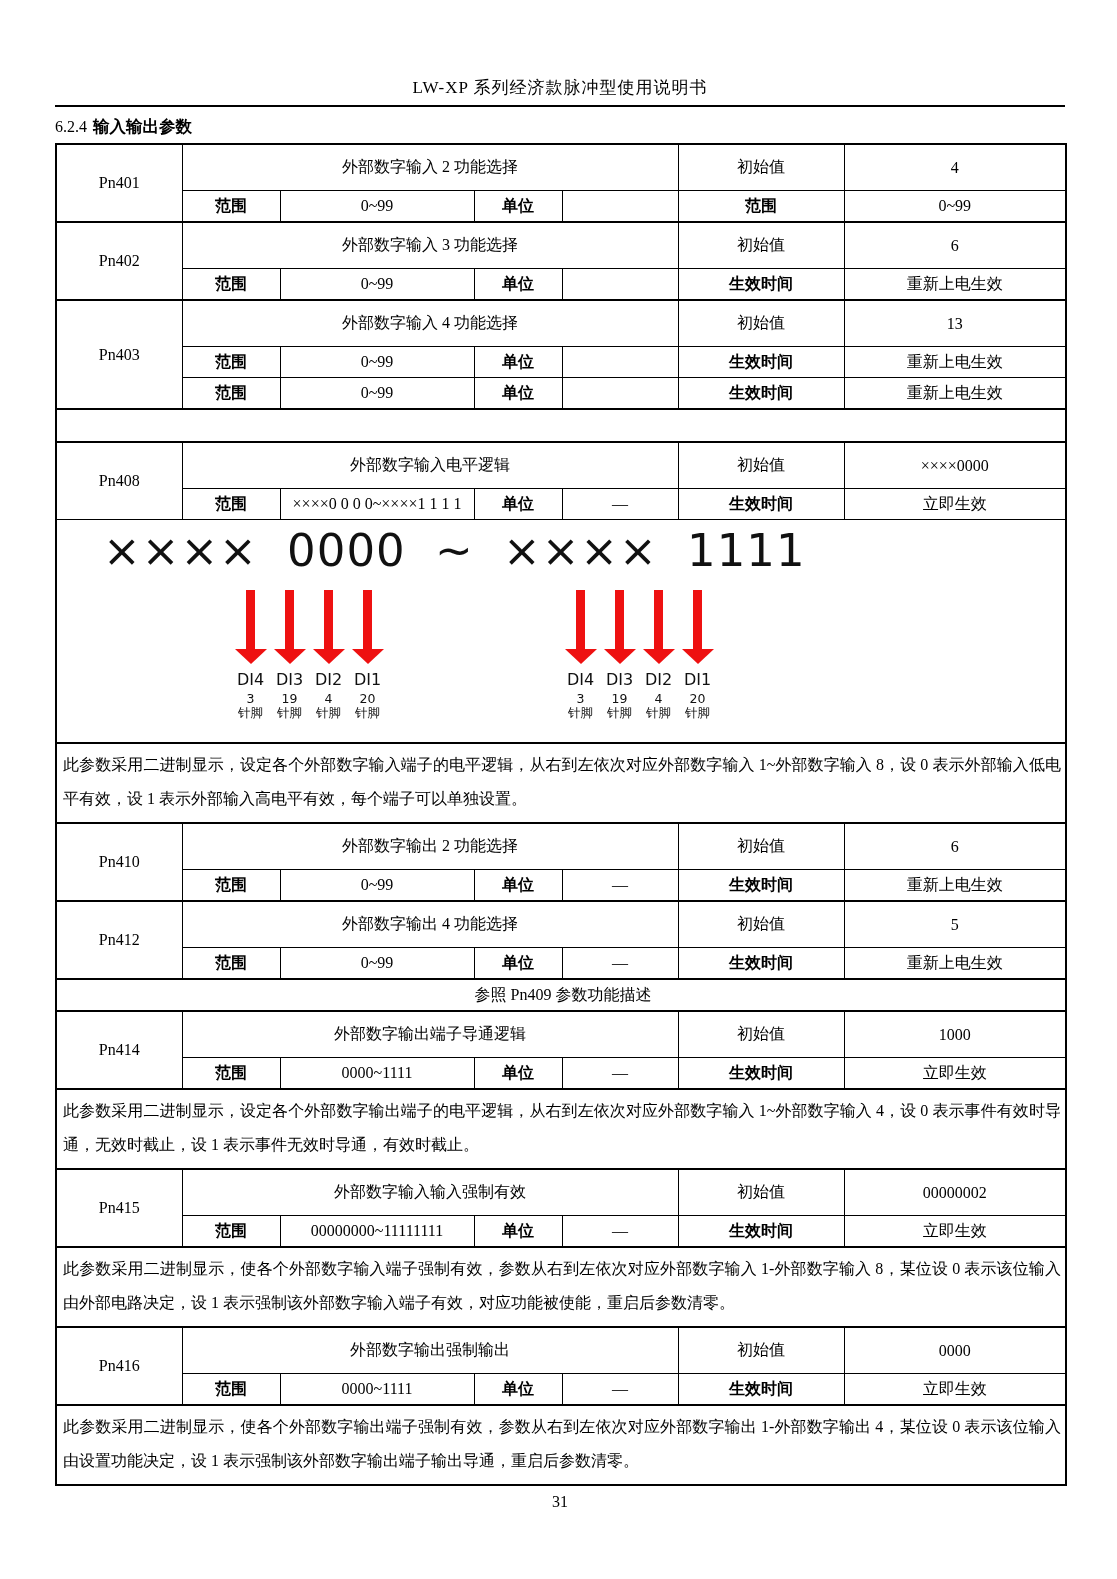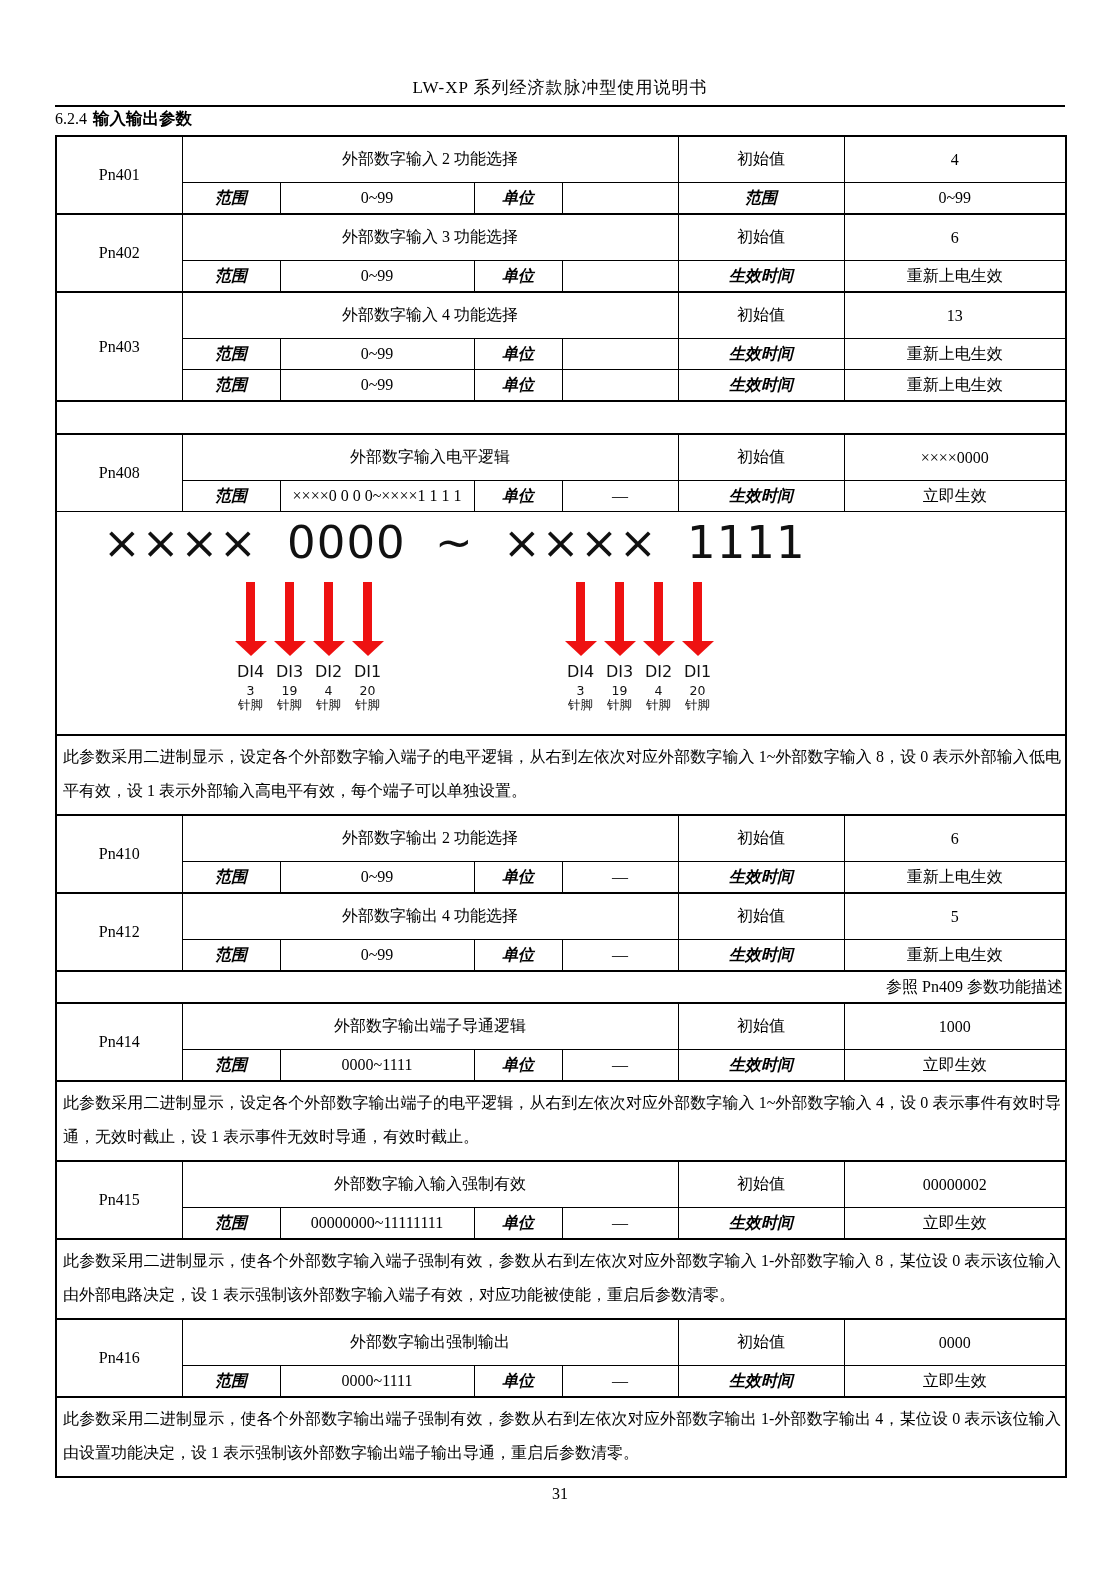--- a/index.html
+++ b/index.html
@@ -6,38 +6,38 @@
   html,body { margin:0; padding:0; }
   body {
     width:1117px; height:1579px; background:#ffffff; color:#000;
     font-family:"Liberation Serif","DejaVu Serif",serif;
     overflow:hidden;
   }
   .page { padding:76px 52px 0 55px; }
 
   .doc-title { text-align:center; font-size:17px; letter-spacing:1px; }
   .header-rule { border-bottom:2px solid #000; margin-top:6px; }
-  .section-heading { margin-top:1px; font-size:16px; }
+  .section-heading { margin-top:9px; font-size:16px; }
   .section-heading .sec-no { font-weight:normal; margin-right:6px; }
   .section-heading .sec-title { font-weight:bold; font-size:16.5px; }
 
   table.ptable {
     border-collapse:collapse; table-layout:fixed;
     width:1010px; margin-top:5px; border:2px solid #000;
   }
   .ptable td {
     border:1px solid #000; text-align:center; vertical-align:middle;
     font-size:16px; padding:0 2px; overflow:hidden;
   }
   tr.bt td { border-top:2px solid #000; }
   tr.r1 td { height:45px; }
   tr.r2 td { height:30px; }
-  td.lbl { font-weight:bold;font-style:italic; }
+  td.lbl { font-weight:bold; }
   tr.spacer td { height:31px; border-left:2px solid #000; border-right:2px solid #000; }
-  tr.note td { height:30px; text-align:right; padding-left:6px; }
+  tr.note td { height:30px; text-align:center; padding-left:6px; }
   tr.desc td { text-align:justify; padding:4px 4px 6px 6px; line-height:34px; }
 
   
   td.diagram { height:222px; position:relative; vertical-align:top; padding:0; }
   .dia-text {
     position:absolute; top:4px; left:46px; white-space:nowrap;
     font-family:"DejaVu Sans","Liberation Sans",sans-serif;
     font-size:45px; letter-spacing:1px; word-spacing:14px; color:#111;
   }
   .ag { position:absolute; top:70px; display:flex; }

